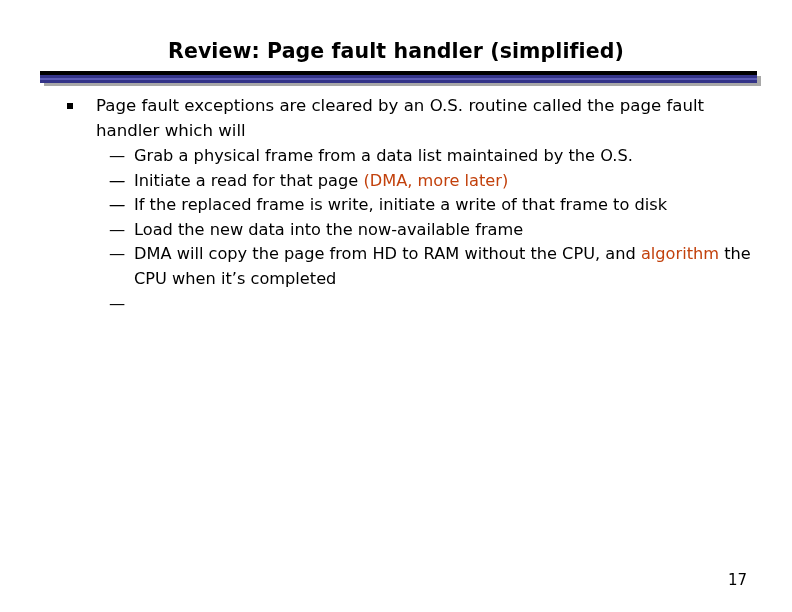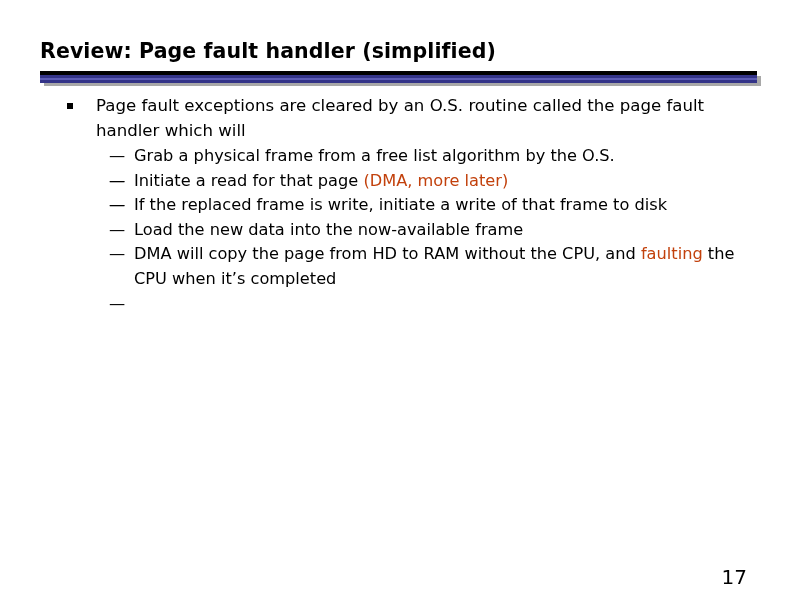--- a/index.html
+++ b/index.html
@@ -19,21 +19,21 @@
     height: 612px;
     background: #ffffff;
   }
 
   
   .title {
     position: absolute;
     left: 40px;
     top: 40px;
     width: 712px;
-    text-align: left;
+    text-align: center;
     font-size: 20.5px;
     font-weight: bold;
     color: #000000;
     letter-spacing: 0.1px;
     line-height: 1.15;
     white-space: nowrap;
   }
 
   
   .divider-wrap {
@@ -134,21 +134,21 @@
 
   .red {
     color: #c2410c;
   }
 
   
   .page-number {
     position: absolute;
     right: 45px;
     bottom: 23px;
-    font-size: 20px;
+    font-size: 15px;
     color: #000000;
   }
 </style>
 </head>
 <body>
 
 <div class="slide">
 
   <div class="title">Review: Page fault handler (simplified)</div>
 
@@ -161,27 +161,27 @@
   </div>
 
   <div class="body">
 
     <div class="lvl1">
       <span class="marker"><span class="sq"></span></span>
       <span>Page fault exceptions are cleared by an O.S. routine called the page fault handler which will</span>
     </div>
 
     <div class="lvl2-list" id="sub-bullets">
-        <div class="lvl2"><span class="marker">—</span><span>Grab a physical frame from a free list algorithm by the O.S.</span></div>
+        <div class="lvl2"><span class="marker">—</span><span>Grab a physical frame from a data list maintained by the O.S.</span></div>
         <div class="lvl2"><span class="marker">—</span></div>
         <div class="lvl2"><span class="marker">—</span><span>Initiate a read for that page </span><span class="red">(DMA, more later)</span></div>
         <div class="lvl2"><span class="marker">—</span></div>
         <div class="lvl2"><span class="marker">—</span><span>If the replaced frame is write, initiate a write of that frame to disk</span></div>
         <div class="lvl2"><span class="marker">—</span><span>Load the new data into the now-available frame</span></div>
-        <div class="lvl2"><span class="marker">—</span><span>DMA will copy the page from HD to RAM without the CPU, and </span><span class="red">faulting</span><span> the CPU when it’s completed</span></div>
+        <div class="lvl2"><span class="marker">—</span><span>DMA will copy the page from HD to RAM without the CPU, and </span><span class="red">algorithm</span><span> the CPU when it’s completed</span></div>
         <div class="lvl2"><span class="marker">—</span></div>
       </div>
 
   </div>
 
   <div class="page-number">17</div>
 
 </div>
 
 </body></html>

